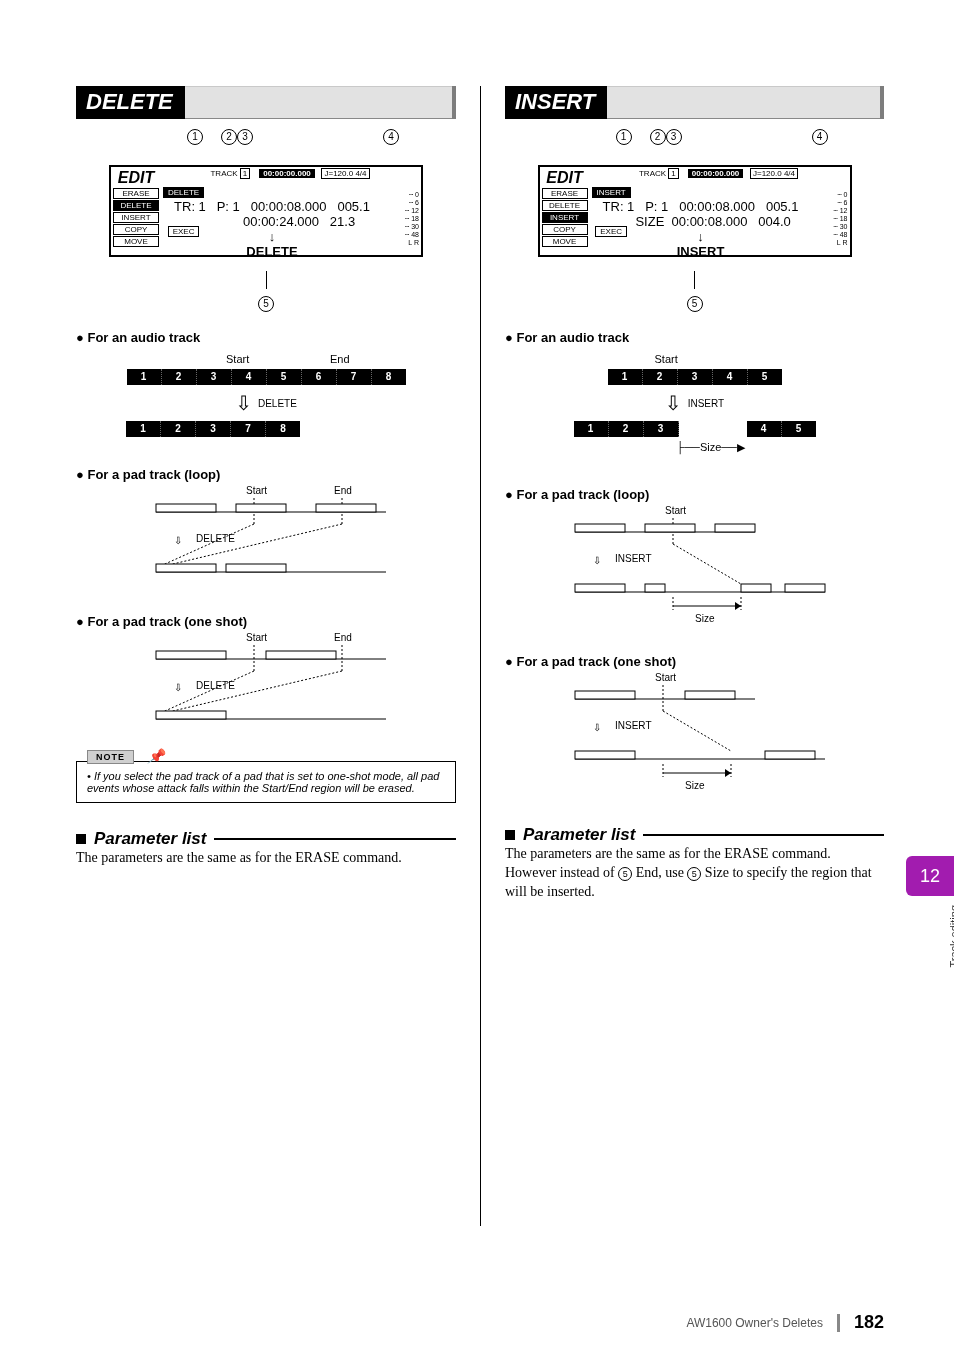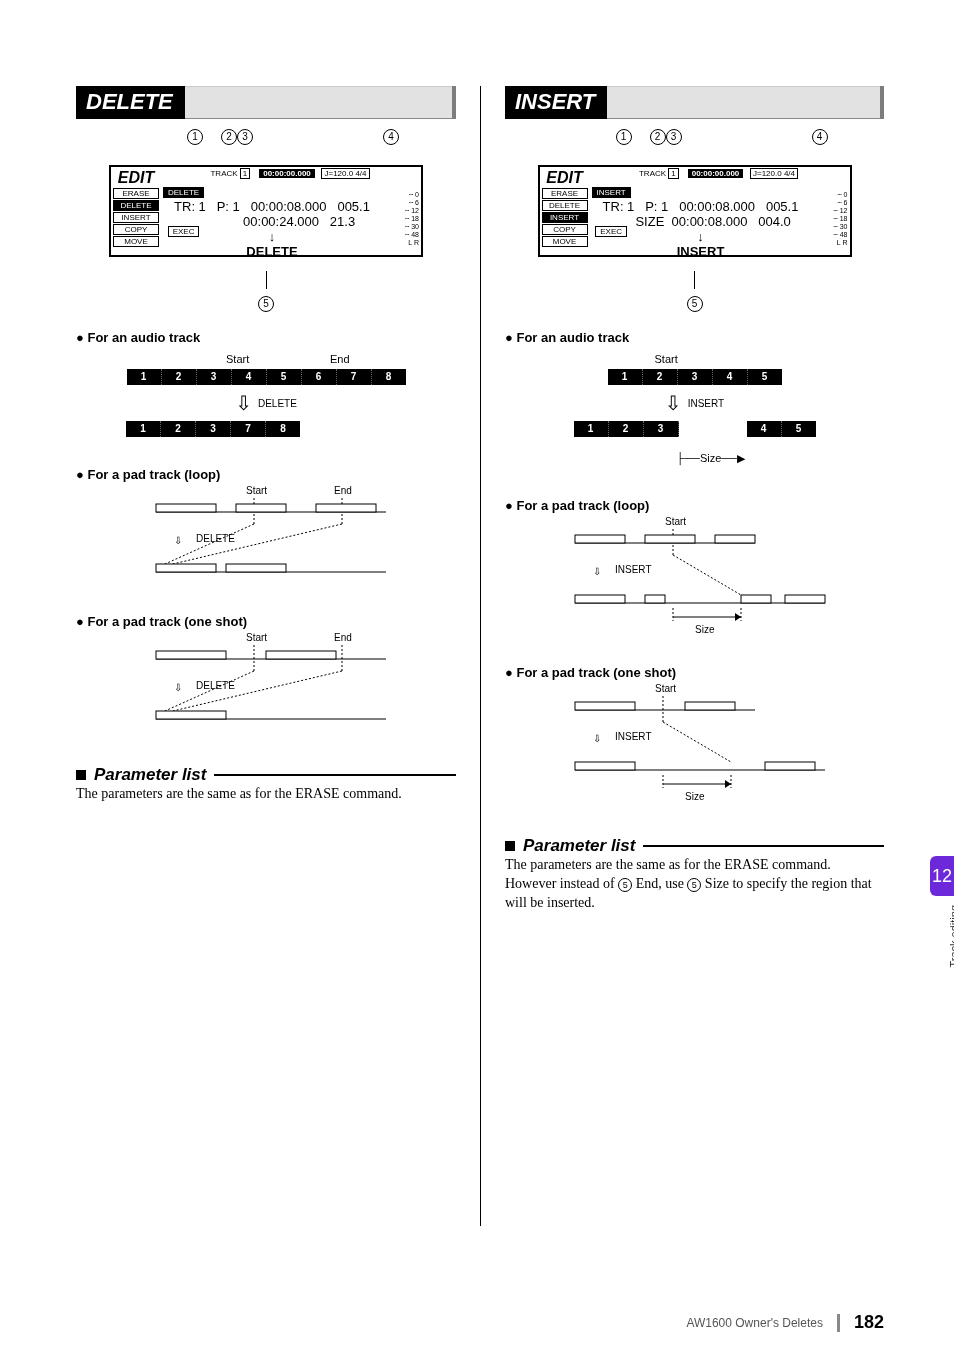--- a/index.html
+++ b/index.html
@@ -120,21 +120,21 @@
   
   .param-head {
     display:flex; align-items:center; gap:8px; margin-top:26px;
     font-family:Arial,sans-serif; font-weight:900; font-style:italic; font-size:17px;
   }
   .param-head .sq { width:10px; height:10px; background:#000;}
   .param-head .line { flex:1; height:2px; background:#000;}
   
   .side-tab {
     position:absolute; right:0; top:856px;
-    background:#6d28d9; color:#fff; width:24px; height:40px;
+    background:#a21caf; color:#fff; width:48px; height:40px;
     border-radius:6px 0 0 6px;
     font-family:Arial,sans-serif; font-size:18px;
     display:flex; align-items:center; justify-content:center;
   }
   .side-text {
     position:absolute; right:6px; top:905px;
     transform: rotate(-90deg); transform-origin: right top;
     font-size:11px; font-family:Arial,sans-serif; color:#333;
   }
   
@@ -295,20 +295,25 @@
           <rect x="130" y="22" width="70" height="8" fill="#fff" stroke="#000"></rect>
           <text x="38" y="62" class="axis-label" font-size="16">⇩</text>
           <text x="60" y="60" class="axis-label">DELETE</text>
           <line x1="118" y1="42" x2="20" y2="86" stroke="#000" stroke-dasharray="2,2"></line>
           <line x1="206" y1="42" x2="20" y2="86" stroke="#000" stroke-dasharray="2,2"></line>
           <line x1="20" y1="90" x2="250" y2="90" stroke="#000"></line>
           <rect x="20" y="82" width="70" height="8" fill="#fff" stroke="#000"></rect>
         </svg>
       </div>
 
+      <div class="note-box" style="margin-top:22px;">
+        <div class="note-tab">NOTE</div>
+        <div class="note-pin">📌</div>
+        • <span>If you select the pad track of a pad that is set to one-shot mode, all pad events whose attack falls within the Start/End region will be erased.</span>
+      </div>
 
       <div class="param-head">
         <div class="sq"></div>
         <div>Parameter list</div>
         <div class="line"></div>
       </div>
       <div class="body-text" style="font-size:14px;">The parameters are the same as for the ERASE command.</div>
     </div>
 
     <div class="col right">
@@ -394,21 +399,21 @@
           <span class="op-label">INSERT</span>
         </div>
         <div class="seg-row">
           <div class="seg">1</div>
           <div class="seg">2</div>
           <div class="seg">3</div>
           <div class="seg blank" style="width:68px;border:none;"></div>
           <div class="seg">4</div>
           <div class="seg">5</div>
         </div>
-        <div class="small-label" style="position:relative;width:272px;margin:15px auto 0;height:16px;">
+        <div class="small-label" style="position:relative;width:272px;margin:4px auto 0;height:16px;">
           <span style="position:absolute;left:118px;">├──<span>Size</span>──▶</span>
         </div>
       </div>
 
       <div class="sub-bullet" style="margin-top:30px;">For a pad track (loop)</div>
       <div class="pad-diagram">
         <svg width="280" height="130">
           <text x="110" y="12" class="axis-label">Start</text>
           <line x1="118" y1="16" x2="118" y2="42" stroke="#000" stroke-dasharray="2,2"></line>
           <line x1="20" y1="30" x2="200" y2="30" stroke="#000"></line>

